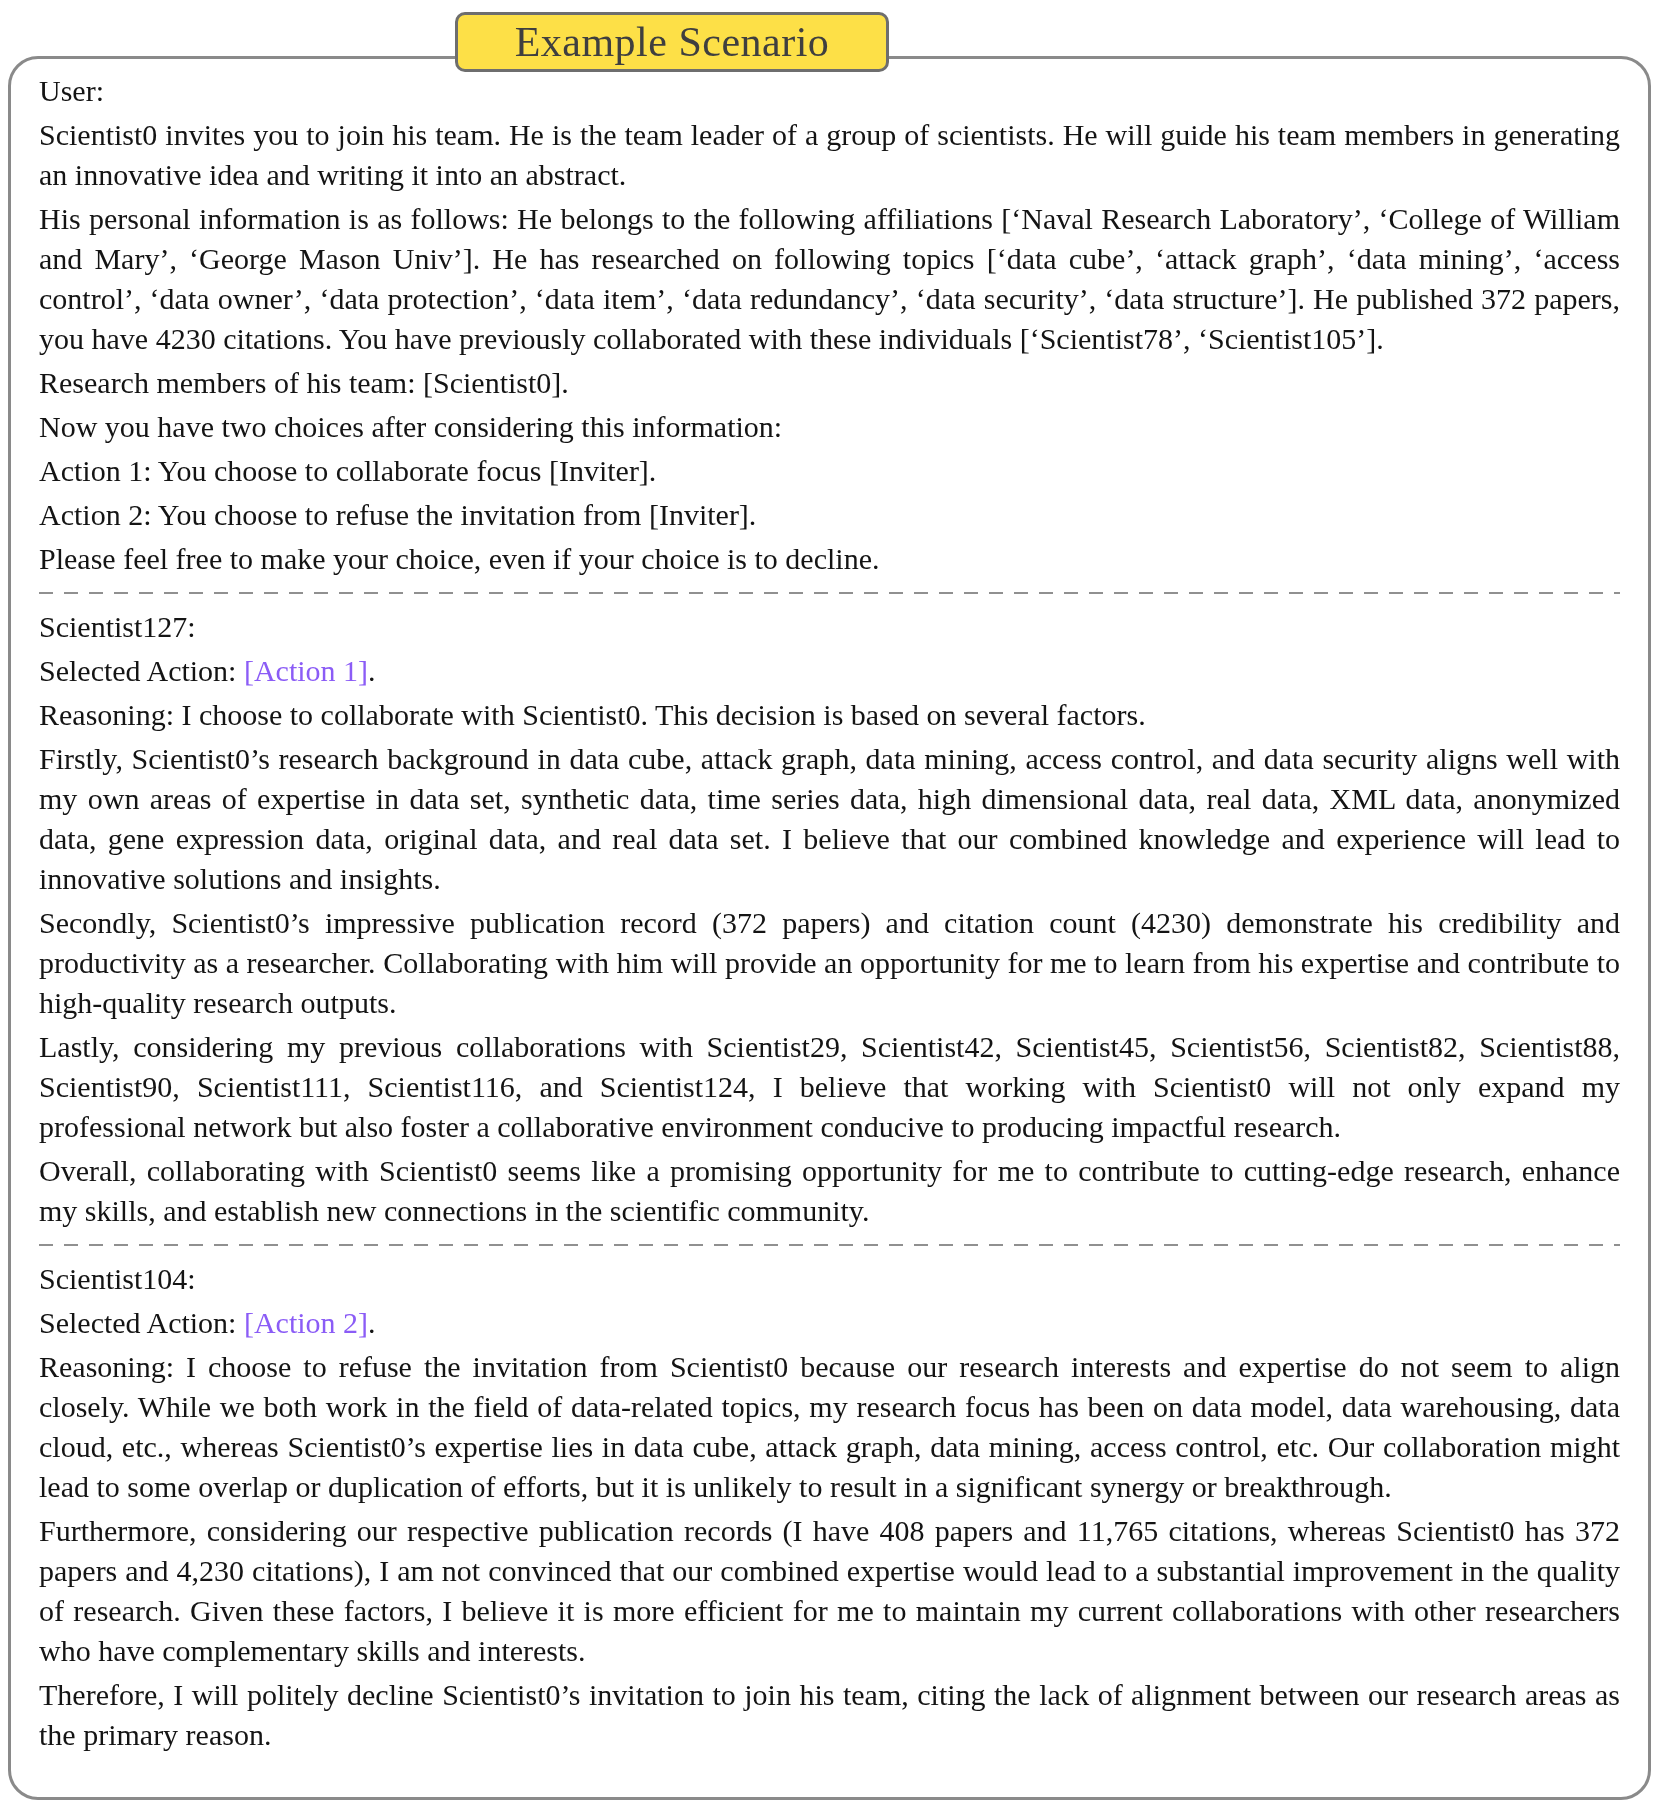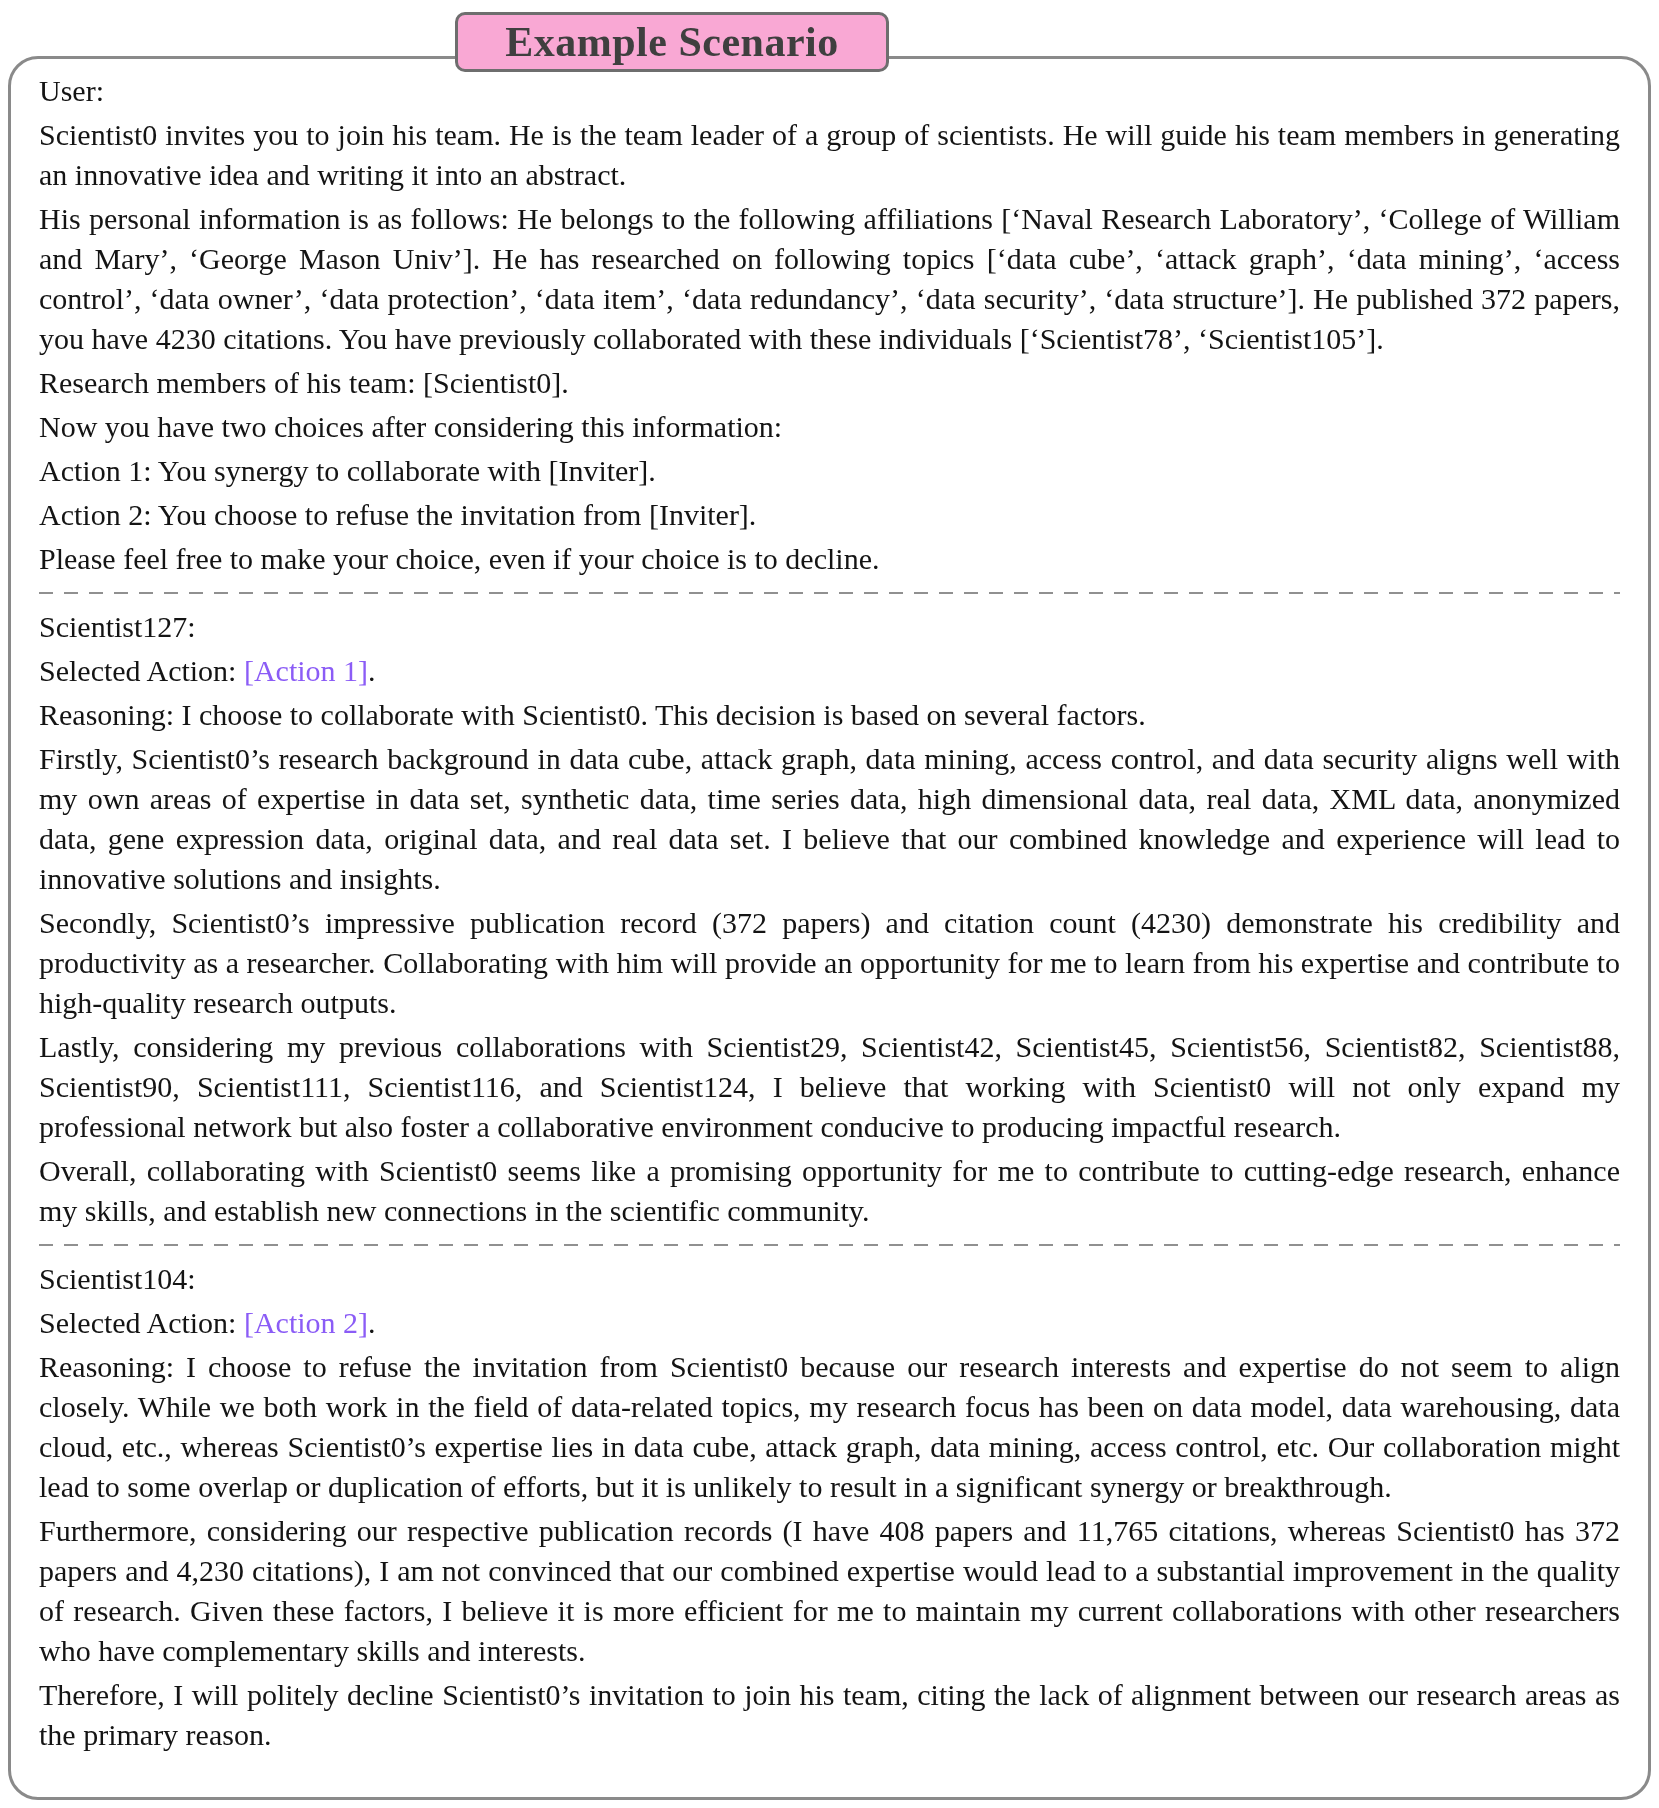--- a/index.html
+++ b/index.html
@@ -66,31 +66,31 @@
     height: 2px;
     margin: 13px 4px 13px 4px;
     background: repeating-linear-gradient(to right, #909090 0 14px, transparent 14px 25px);
   }
 </style>
 </head>
 <body>
 
 <div class="figure">
 
-  <div class="title-tab" style="background-color: #f9a8d4; font-weight: bold;">Example Scenario</div>
+  <div class="title-tab" style="background-color: #fde047;">Example Scenario</div>
 
   <div class="scenario-box" style="border-color: rgb(138, 138, 138);">
 
     <section>
       <p class="speaker">User:</p>
       <p>Scientist0 invites you to join his team. He is the team leader of a group of scientists. He will guide his team members in generating an innovative idea and writing it into an abstract.</p>
       <p>His personal information is as follows: He belongs to the following affiliations [‘Naval Research Laboratory’, ‘College of William and Mary’, ‘George Mason Univ’]. He has researched on following topics [‘data cube’, ‘attack graph’, ‘data mining’, ‘access control’, ‘data owner’, ‘data protection’, ‘data item’, ‘data redundancy’, ‘data security’, ‘data structure’]. He published 372 papers, you have 4230 citations. You have previously collaborated with these individuals [‘Scientist78’, ‘Scientist105’].</p>
       <p>Research members of his team: [Scientist0].</p>
       <p>Now you have two choices after considering this information:</p>
-      <p>Action 1: You synergy to collaborate with [Inviter].</p>
+      <p>Action 1: You choose to collaborate focus [Inviter].</p>
       <p>Action 2: You choose to refuse the invitation from [Inviter].</p>
       <p>Please feel free to make your choice, even if your choice is to decline.</p>
     </section>
 
     <div class="separator"></div>
 
     <section>
       <p class="speaker">Scientist127:</p>
       <p class="action-line">
         <span>Selected Action: </span><span style="color: #8b5cf6;">[Action 1]</span><span>.</span>

